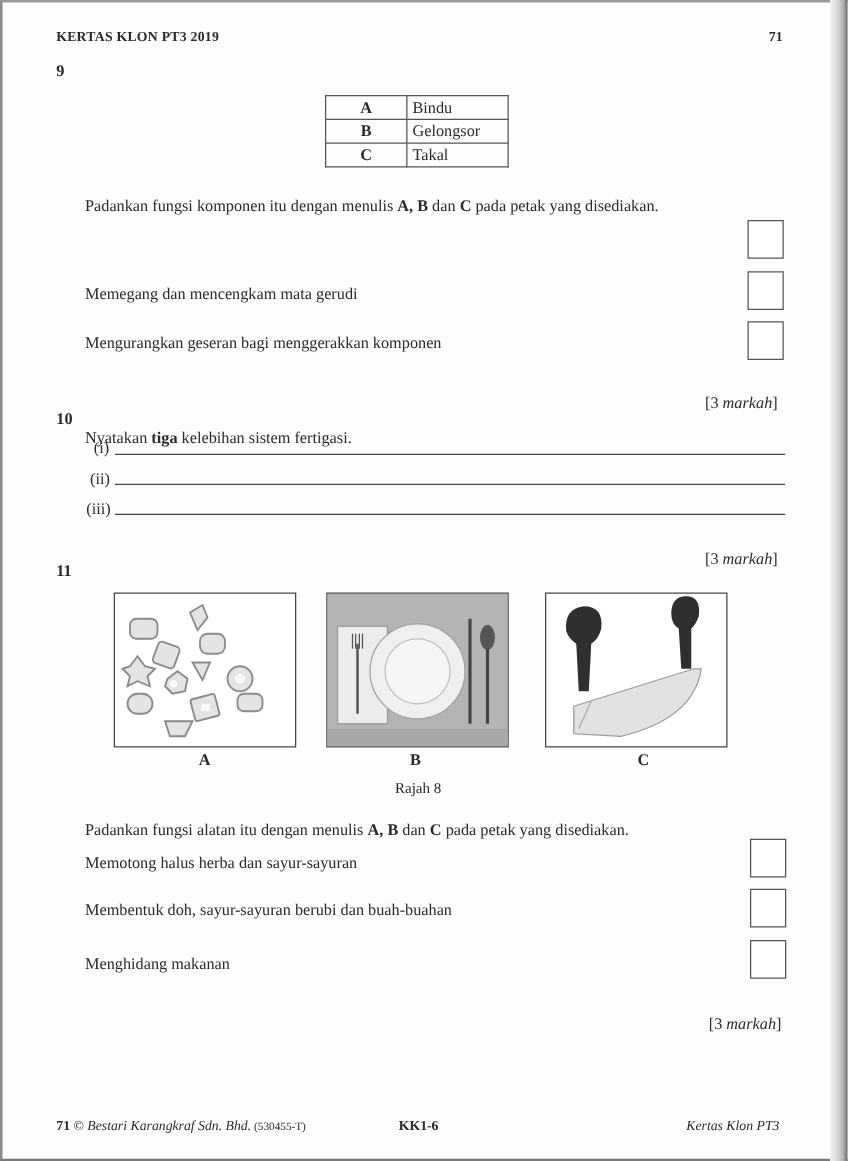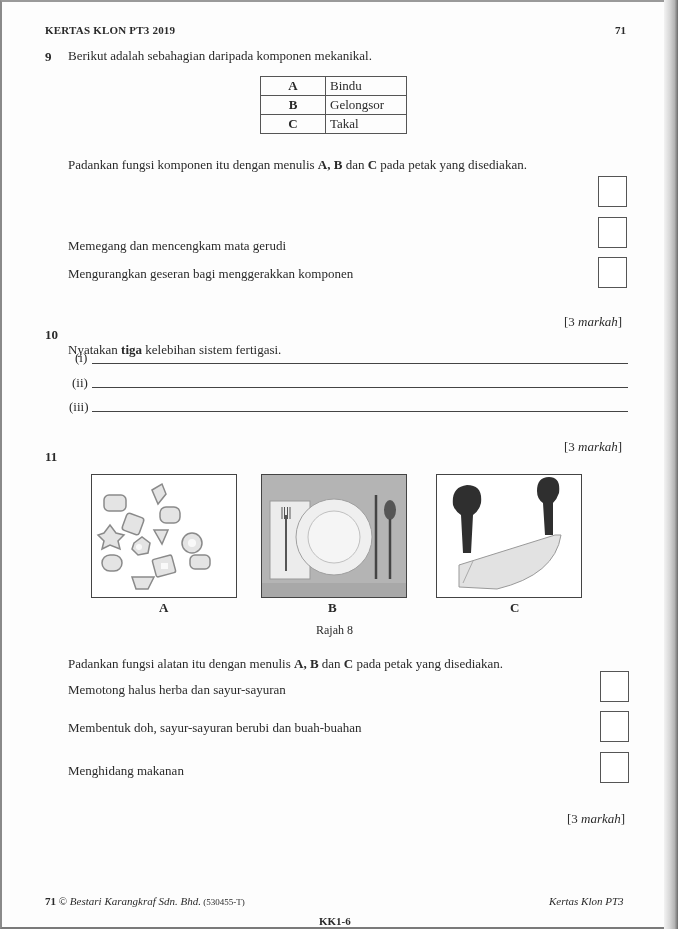--- a/index.html
+++ b/index.html
@@ -53,21 +53,20 @@
 </style>
 </head>
 <body>
 
 <div class="page">
 
   <div class="abs hdr-left">KERTAS KLON PT3 2019</div>
   <div class="abs hdr-right">71</div>
 
   <div class="abs qnum" style="left:43px; top:47px;">9</div>
-  <div class="abs txt" style="left:66px; top:46px;">Berikut adalah sebahagian daripada komponen mekanikal.</div>
 
   <table class="comp">
     <tbody>
         <tr>
       <td class="k">A</td>
       <td class="v">Bindu</td>
     </tr>
     <tr>
       <td class="k">B</td>
       <td class="v">Gelongsor</td>
@@ -76,21 +75,21 @@
       <td class="k">C</td>
       <td class="v">Takal</td>
     </tr>
   </tbody>
     </table>
 
   <div class="abs txt" style="left:66px; top:155px;"><span>Padankan fungsi komponen itu dengan menulis </span><b>A,</b> <b>B</b><span> dan </span><b>C</b><span> pada petak yang disediakan.</span></div>
 
   <div class="box" style="left:596px; top:174px;"></div>
 
-  <div class="abs txt" style="left:66px; top:236px;text-align:center;">Memegang dan mencengkam mata gerudi</div>
+  <div class="abs txt" style="left:66px; top:225px;text-align:center;">Memegang dan mencengkam mata gerudi</div>
   <div class="box" style="left:596px; top:215px;"></div>
 
   <div class="abs txt" style="left:66px; top:264px;">Mengurangkan geseran bagi menggerakkan komponen</div>
   <div class="box" style="left:596px; top:255px;"></div>
 
   <div class="abs markah" style="left:562px; top:290px;"><span>[3 </span><i>markah</i><span>]</span></div>
 
   <div class="abs qnum" style="left:43px; top:325px;">10</div>
   <div class="abs txt" style="left:66px; top:340px;"><span>Nyatakan </span><b>tiga</b><span> kelebihan sistem fertigasi.</span></div>
 
@@ -174,17 +173,17 @@
 
   <div class="abs txt" style="left:66px; top:718px;">Membentuk doh, sayur-sayuran berubi dan buah-buahan</div>
   <div class="box" style="left:598px; top:709px;"></div>
 
   <div class="abs txt" style="left:66px; top:761px;">Menghidang makanan</div>
   <div class="box" style="left:598px; top:750px;"></div>
 
   <div class="abs markah" style="left:565px; top:787px;"><span>[3 </span><i>markah</i><span>]</span></div>
 
   <div class="abs footer" style="left:43px; top:893px;"><b>71</b><span> © </span><i>Bestari Karangkraf Sdn. Bhd.</i><span style="font-size:9px;"> (530455-T)</span></div>
-  <div class="abs footer" style="left:317px; top:893px; font-weight:bold;margin-top:20px;">KK1-6</div>
+  <div class="abs footer" style="left:317px; top:893px; font-weight:bold;">KK1-6</div>
   <div class="abs footer" style="left:547px; top:893px; font-style:italic;">Kertas Klon PT3</div>
 
 </div>
 <div class="edge-shadow"></div>
 
 </body></html>

